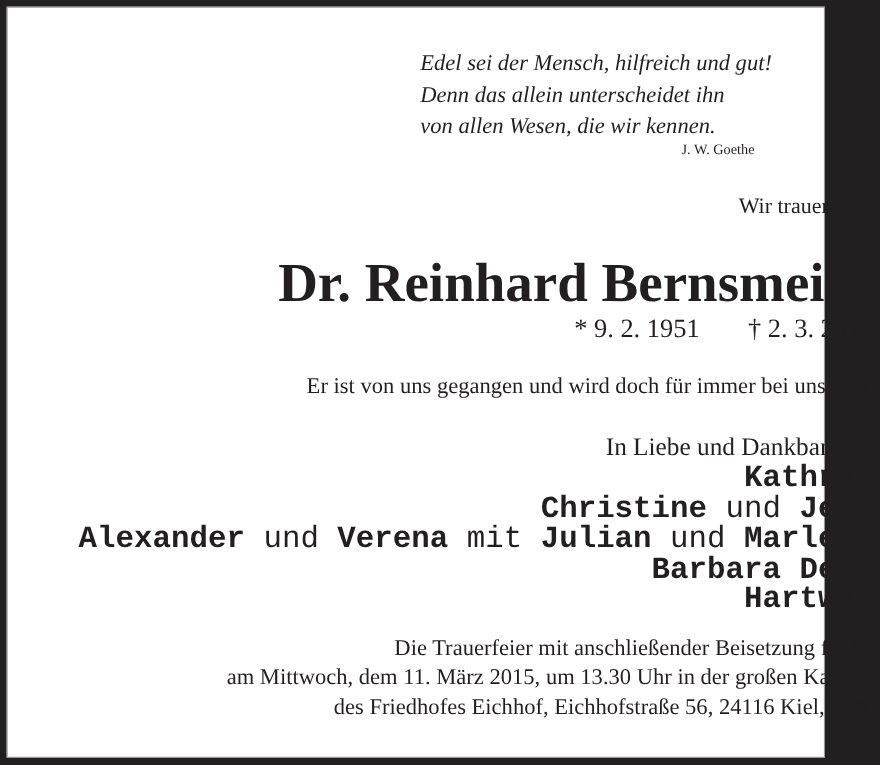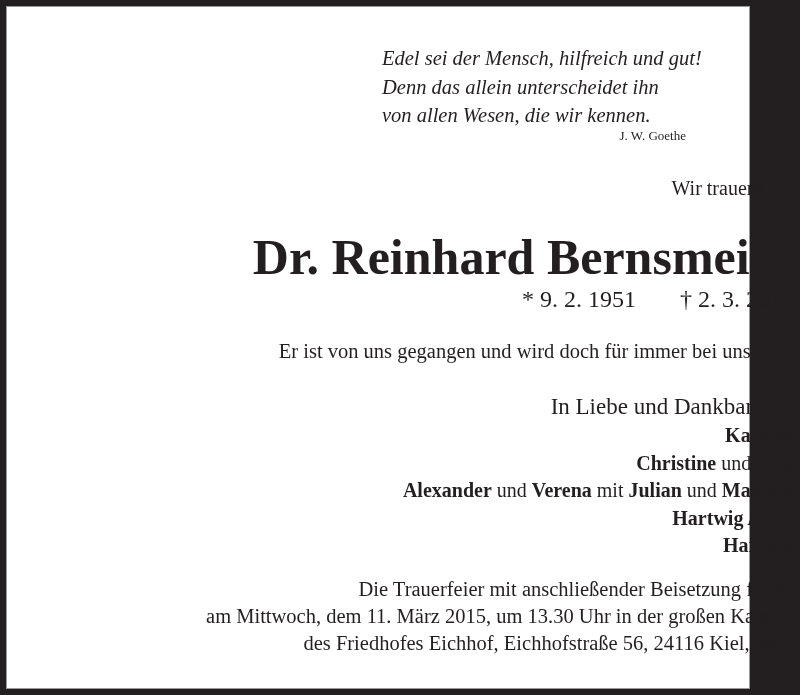--- a/index.html
+++ b/index.html
@@ -39,21 +39,21 @@
   }
   .intro { top: 171px; font-size: 20px; }
   .name {
     top: 221px; font-size: 50px; font-weight: bold;
     letter-spacing: 0px; line-height: 60px;
   }
   .dates { top: 280px; font-size: 24px; }
   .dates .gap { display: inline-block; width: 44px; }
   .motto { top: 334px; font-size: 20.5px; }
   .thanks { top: 388px; font-size: 23px; }
-  .family { top: 416px; font-size: 20px; line-height: 27.5px; }
+  .family { top: 416px; font-size: 28px; line-height: 27.5px; font-family: Liberation Mono, monospace; }
   .family-line { display: block; }
   .b { font-weight: bold; }
   .ceremony { top: 570px; font-size: 20.5px; line-height: 27px; }
   .ceremony-line { display: block; }
 </style>
 </head>
 <body>
 
 <div class="card">
 
@@ -80,21 +80,21 @@
     <span class="family-line">
       <span class="b">Kathrin</span>
     </span>
     <span class="family-line">
       <span class="b">Christine</span><span> und </span><span class="b">Jens</span>
     </span>
     <span class="family-line">
       <span class="b">Alexander</span><span> und </span><span class="b">Verena</span><span> mit </span><span class="b">Julian</span><span> und </span><span class="b">Marlene</span>
     </span>
     <span class="family-line">
-      <span class="b">Hartwig Anna</span>
+      <span class="b">Barbara Denn</span>
     </span>
     <span class="family-line">
       <span class="b">Hartwig</span>
     </span>
   </div>
 
   <div class="center ceremony">
     <span class="ceremony-line">Die Trauerfeier mit anschließender Beisetzung findet</span>
     <span class="ceremony-line">am Mittwoch, dem 11. März 2015, um 13.30 Uhr in der großen Kapelle</span>
     <span class="ceremony-line">des Friedhofes Eichhof, Eichhofstraße 56, 24116 Kiel, statt.</span>

